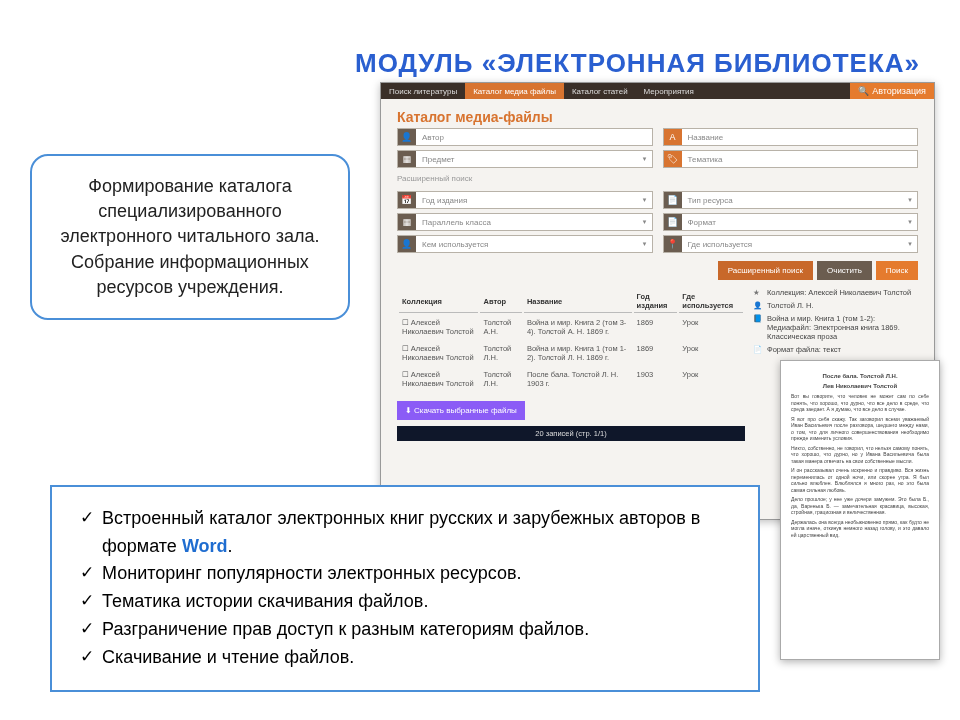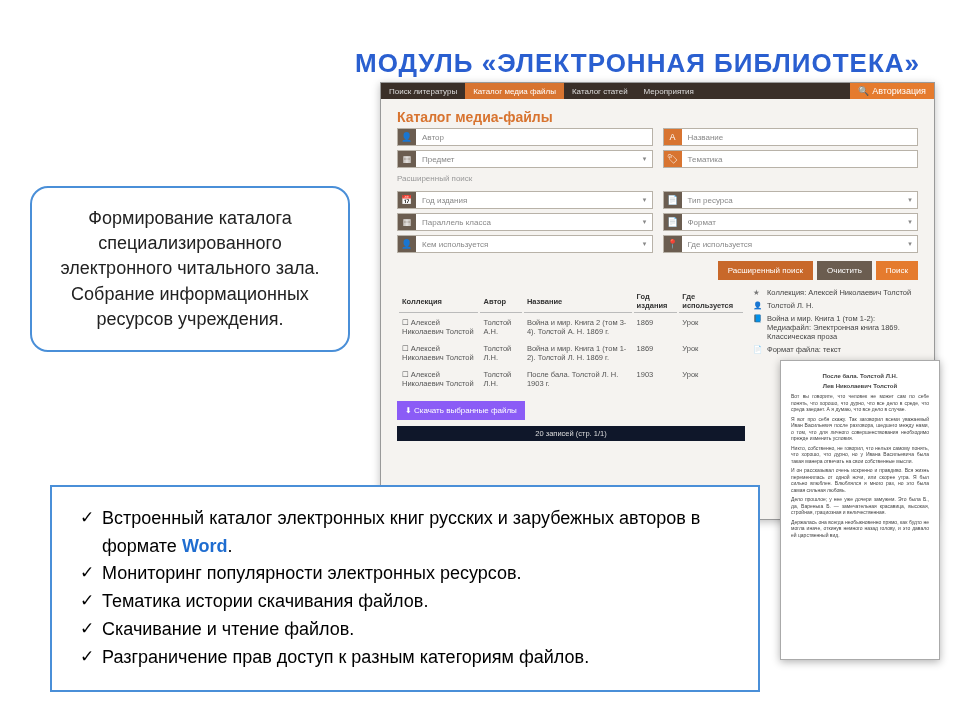--- a/index.html
+++ b/index.html
@@ -1,18 +1,18 @@
 <!DOCTYPE html>
 <html><head>
 <meta charset="utf-8">
 <style>
 *{margin:0;padding:0;box-sizing:border-box;font-family:Arial,sans-serif}
 body{width:960px;height:720px;position:relative;background:#fff;overflow:hidden}
 .slide-title{position:absolute;top:48px;right:40px;color:#2a5fd0;font-size:26px;font-weight:bold;letter-spacing:1px}
-.callout-top{position:absolute;left:30px;top:186px;width:320px;background:#fff;border:2px solid #4a8fd8;border-radius:18px;padding:18px 20px;text-align:center;font-size:18px;color:#222;line-height:1.4;z-index:5}
+.callout-top{position:absolute;left:30px;top:154px;width:320px;background:#fff;border:2px solid #4a8fd8;border-radius:18px;padding:18px 20px;text-align:center;font-size:18px;color:#222;line-height:1.4;z-index:5}
 .callout-bottom{position:absolute;left:50px;bottom:28px;width:710px;background:#fff;border:2px solid #4a8fd8;border-radius:0;padding:18px 24px;z-index:5}
 .callout-bottom ul{list-style:none}
 .callout-bottom li{font-size:18px;color:#000;line-height:1.55;padding-left:26px;position:relative}
 .callout-bottom li:before{content:"✓";position:absolute;left:4px;top:0;font-size:17px}
 .word-link{color:#1f6dd0;font-weight:bold}
 .browser{position:absolute;left:380px;top:82px;width:555px;height:438px;background:#e8e4e0;border:1px solid #999;box-shadow:0 2px 8px rgba(0,0,0,.25);font-size:9px;overflow:hidden}
 .topnav{display:flex;background:#3a2f28;color:#ddd;height:16px;align-items:flex-end}
 .topnav .t{padding:0 8px;height:100%;display:flex;align-items:center;white-space:nowrap;font-size:8px}
 .topnav .t.active{background:#d87430;color:#fff}
 .topnav .auth{margin-left:auto;background:#e57b2e;color:#fff;padding:0 8px;height:100%;display:flex;align-items:center;gap:3px}
@@ -204,16 +204,16 @@
       <p>Дело прошлое; у нее уже дочери замужем. Это была Б., да, Варенька Б. — замечательная красавица, высокая, стройная, грациозная и величественная.</p>
       <p>Держалась она всегда необыкновенно прямо, как будто не могла иначе, откинув немного назад голову, и это давало ей царственный вид.</p>
     </div>
 </div>
 
 <div class="callout-bottom">
   <ul id="bullets">
       <li>Встроенный каталог электронных книг русских и зарубежных авторов в формате <span class="word-link">Word</span>.</li>
       <li>Мониторинг популярности электронных ресурсов.</li>
       <li>Тематика истории скачивания файлов.</li>
+      <li>Разграничение прав доступ к разным категориям файлов.</li>
       <li>Скачивание  и чтение файлов.</li>
-      <li>Разграничение прав доступ к разным категориям файлов.</li>
     </ul>
 </div>
 
 </body></html>

